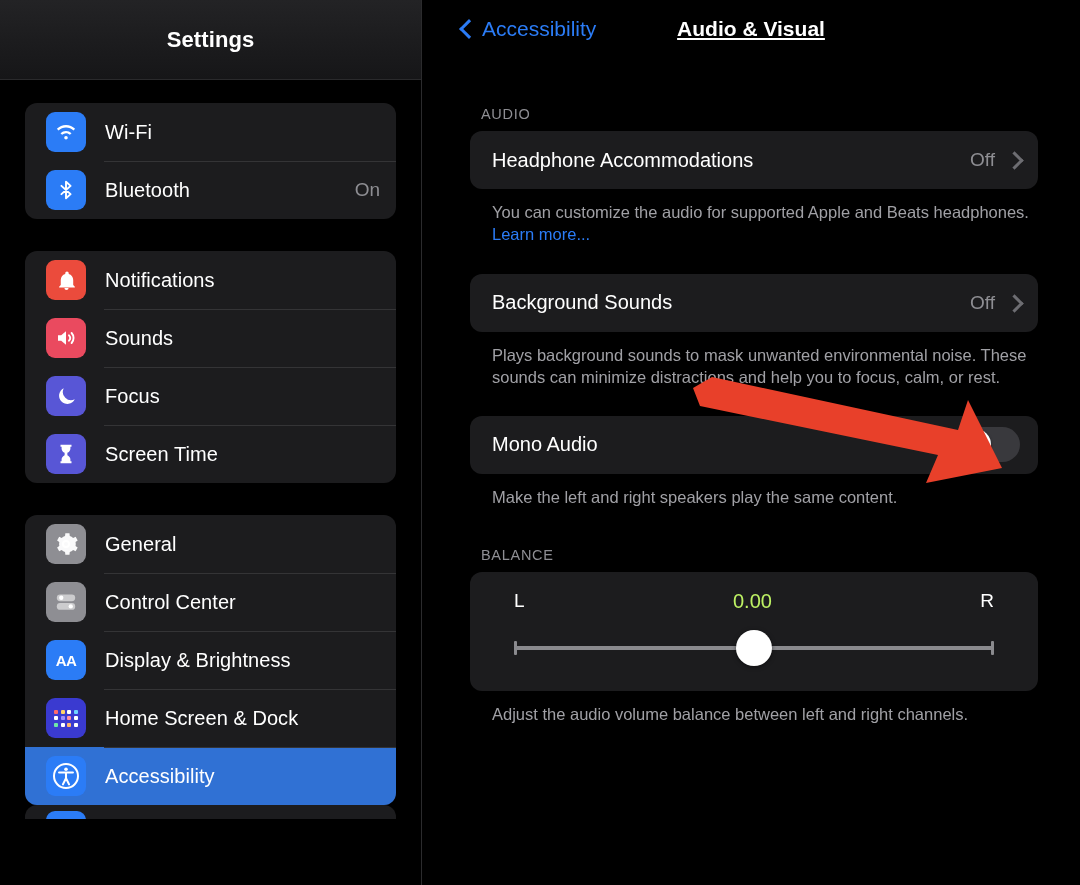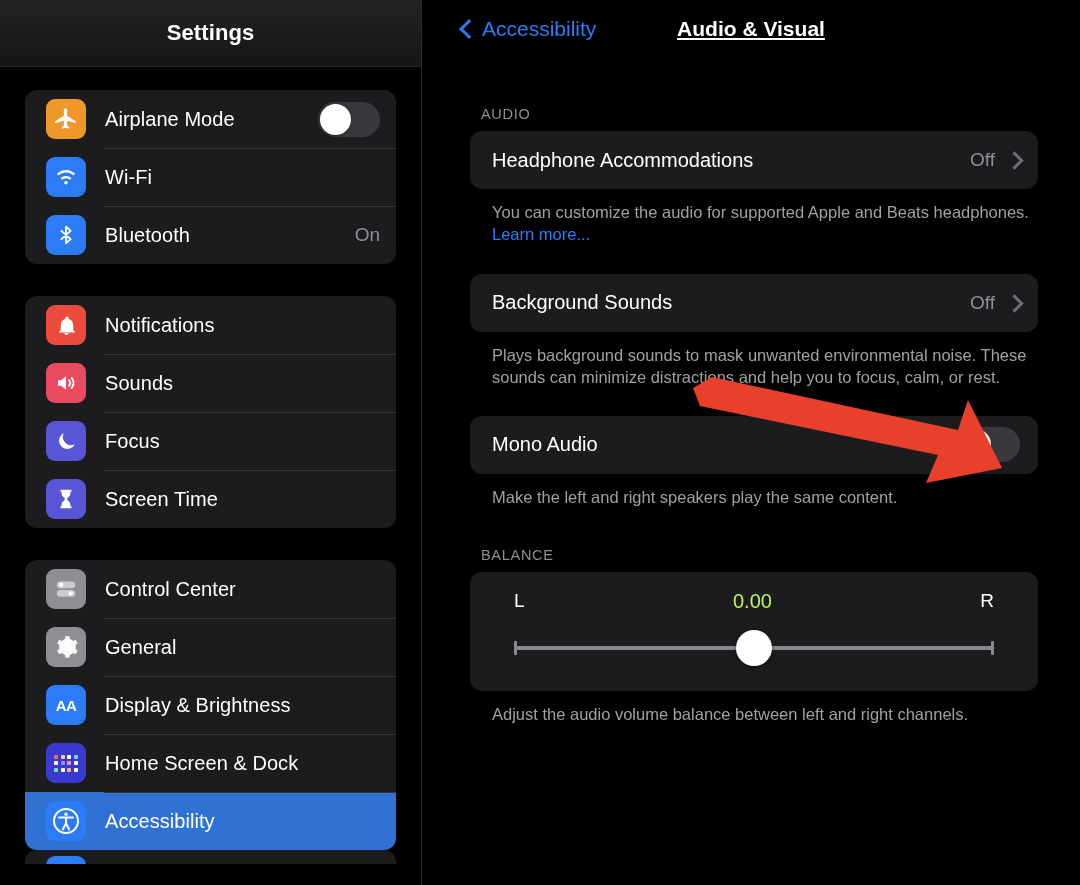--- a/index.html
+++ b/index.html
@@ -16,21 +16,21 @@
   
   .sidebar {
     position:relative;
     width:421px; height:885px;
     background:#000;
     flex:0 0 421px;
     overflow:hidden;
   }
   .sidebar-header {
     position:relative;
-    height:67px;
+    height:80px;
     background:linear-gradient(to bottom,#232325 0%,#1b1b1d 60%,#161618 100%);
     display:flex; align-items:center; justify-content:center;
     border-bottom:1px solid #2a2a2c;
   }
   .sidebar-header-title {
     font-size:22px; font-weight:bold; color:#ffffff; letter-spacing:0.1px;
   }
 
   .sidebar-scroll { padding:0 25px; }
 
@@ -249,31 +249,20 @@
   <div class="sidebar">
 
     <div class="sidebar-header">
       <div class="sidebar-header-title">Settings</div>
     </div>
 
     <div class="sidebar-scroll">
 
       <div class="group g1">
 
-        <div class="srow">
-          <div class="app-icon ic-plane">
-            <svg width="26" height="26" viewBox="0 0 24 24" fill="#fff">
-              <path d="M21 16v-2l-8-5V3.5a1.5 1.5 0 0 0-3 0V9l-8 5v2l8-2.5V18l-2 1.5V21l3.5-1 3.5 1v-1.5L13 18v-4.5L21 16z"></path>
-            </svg>
-          </div>
-          <div class="srow-label">Airplane Mode</div>
-          <div class="toggle">
-            <div class="knob"></div>
-          </div>
-        </div>
 
         <div class="srow">
           <div class="app-icon ic-wifi">
             <svg width="24" height="24" viewBox="0 0 24 24" fill="#fff">
               <path d="M12 19.5a1.8 1.8 0 1 0 0-3.6 1.8 1.8 0 0 0 0 3.6z"></path>
               <path d="M12 13.2c1.5 0 2.9.6 3.9 1.6l1.6-1.6A8 8 0 0 0 12 10.9a8 8 0 0 0-5.5 2.3l1.6 1.6a5.5 5.5 0 0 1 3.9-1.6z"></path>
               <path d="M12 7.4a10.6 10.6 0 0 1 7.5 3.1l1.6-1.7A13 13 0 0 0 12 5 13 13 0 0 0 2.9 8.8l1.6 1.7A10.6 10.6 0 0 1 12 7.4z"></path>
             </svg>
           </div>
           <div class="srow-label">Wi-Fi</div>
@@ -327,41 +316,41 @@
             <svg width="22" height="22" viewBox="0 0 24 24" fill="#fff">
               <path d="M6 2h12v2h-1.2v2.2c0 2-1.6 3.6-3.3 4.5v2.6c1.7.9 3.3 2.5 3.3 4.5V20H18v2H6v-2h1.2v-2.2c0-2 1.6-3.6 3.3-4.5v-2.6C8.8 9.8 7.2 8.2 7.2 6.2V4H6V2z"></path>
             </svg>
           </div>
           <div class="srow-label">Screen Time</div>
         </div>
 
       </div>
 
       <div class="group g3">
+
+        <div class="srow">
+          <div class="app-icon ic-general">
+            <svg width="26" height="26" viewBox="0 0 24 24" fill="#fff">
+              <path d="M12 8.3a3.7 3.7 0 1 0 0 7.4 3.7 3.7 0 0 0 0-7.4zm0 5.6a1.9 1.9 0 1 1 0-3.8 1.9 1.9 0 0 1 0 3.8z"></path>
+              <path d="M21 12c0-.6-.1-1.2-.2-1.8l2-1.5-1.9-3.3-2.3 1a8.7 8.7 0 0 0-3.1-1.8L15.2 2h-3.8l-.3 2.6c-1.1.3-2.2.9-3.1 1.8l-2.3-1-1.9 3.3 2 1.5a9 9 0 0 0 0 3.6l-2 1.5 1.9 3.3 2.3-1c.9.9 2 1.5 3.1 1.8l.3 2.6h3.8l.3-2.6c1.1-.3 2.2-.9 3.1-1.8l2.3 1 1.9-3.3-2-1.5c.1-.6.2-1.2.2-1.8z" opacity=".95"></path>
+            </svg>
+          </div>
+          <div class="srow-label">General</div>
+        </div>
 
         <div class="srow">
           <div class="app-icon ic-control">
             <svg width="26" height="26" viewBox="0 0 24 24">
               <rect x="3.5" y="5" width="17" height="6.2" rx="3.1" fill="#fff" opacity=".55"></rect>
               <circle cx="7.6" cy="8.1" r="2" fill="#fff"></circle>
               <rect x="3.5" y="13" width="17" height="6.2" rx="3.1" fill="#fff" opacity=".55"></rect>
               <circle cx="16.4" cy="16.1" r="2" fill="#fff"></circle>
             </svg>
           </div>
           <div class="srow-label">Control Center</div>
-        </div>
-
-        <div class="srow">
-          <div class="app-icon ic-general">
-            <svg width="26" height="26" viewBox="0 0 24 24" fill="#fff">
-              <path d="M12 8.3a3.7 3.7 0 1 0 0 7.4 3.7 3.7 0 0 0 0-7.4zm0 5.6a1.9 1.9 0 1 1 0-3.8 1.9 1.9 0 0 1 0 3.8z"></path>
-              <path d="M21 12c0-.6-.1-1.2-.2-1.8l2-1.5-1.9-3.3-2.3 1a8.7 8.7 0 0 0-3.1-1.8L15.2 2h-3.8l-.3 2.6c-1.1.3-2.2.9-3.1 1.8l-2.3-1-1.9 3.3 2 1.5a9 9 0 0 0 0 3.6l-2 1.5 1.9 3.3 2.3-1c.9.9 2 1.5 3.1 1.8l.3 2.6h3.8l.3-2.6c1.1-.3 2.2-.9 3.1-1.8l2.3 1 1.9-3.3-2-1.5c.1-.6.2-1.2.2-1.8z" opacity=".95"></path>
-            </svg>
-          </div>
-          <div class="srow-label">General</div>
         </div>
 
         <div class="srow">
           <div class="app-icon ic-display">AA</div>
           <div class="srow-label">Display &amp; Brightness</div>
         </div>
 
         <div class="srow">
           <div class="app-icon ic-home">
             <div class="grid-dots">

